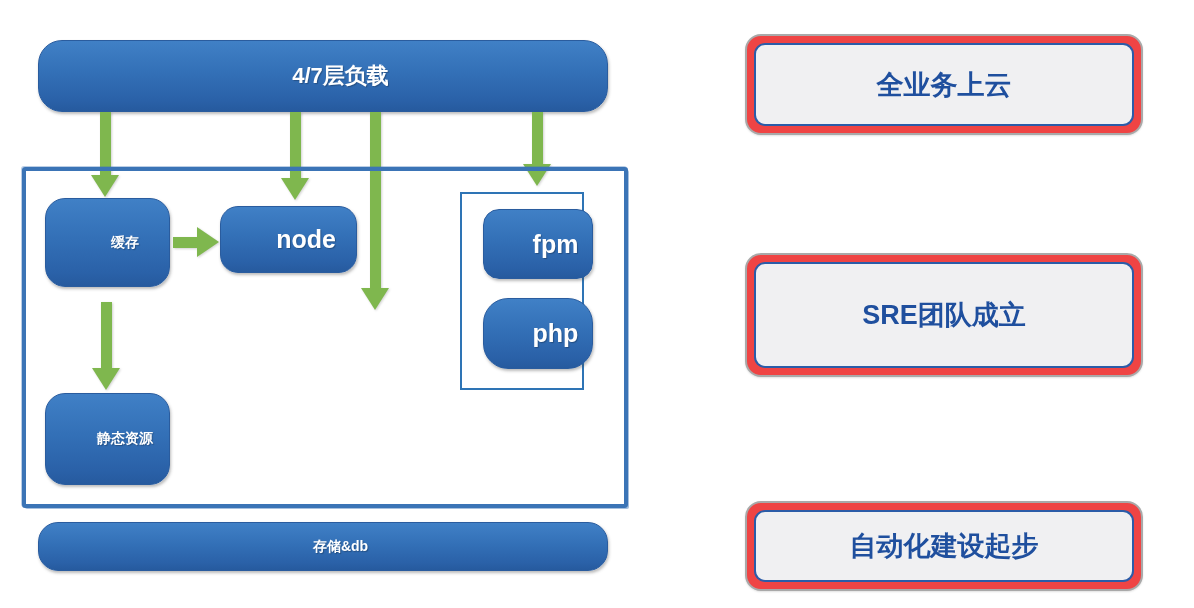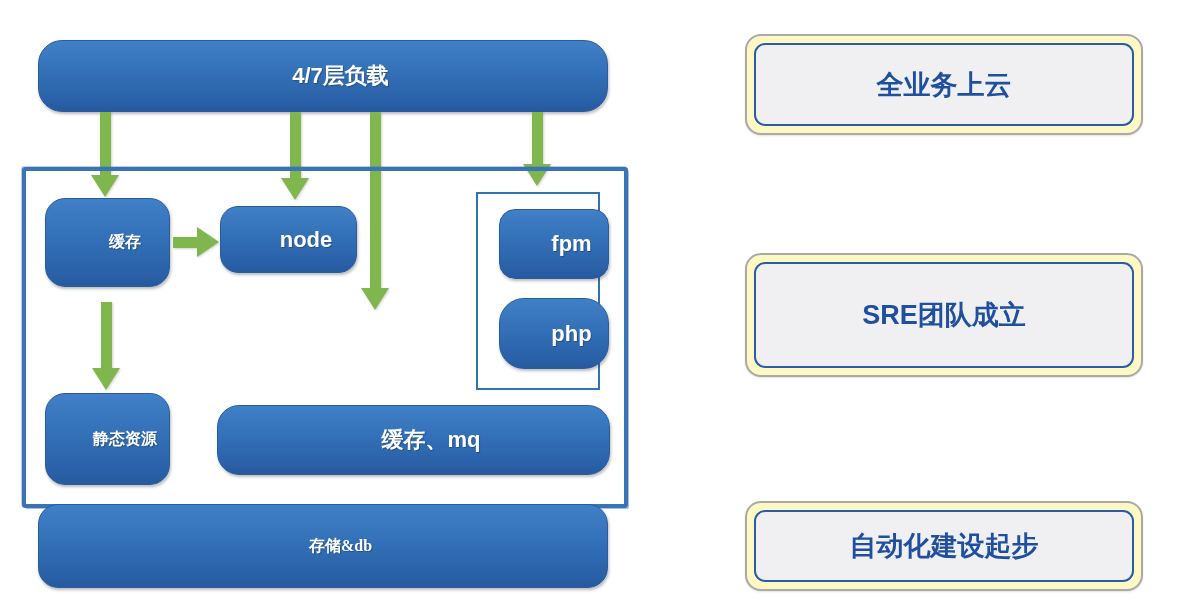--- a/index.html
+++ b/index.html
@@ -63,41 +63,41 @@
   .arrow-right .head{
     width:0;height:0;
     border-top:15px solid transparent;
     border-bottom:15px solid transparent;
     border-left:22px solid #7fb74e;
   }
   
   .panel{
     position:absolute;
     box-sizing:border-box;
-    background:#fef9c3;
+    background:#ef4444;
     border:2px solid #a9a9a9;
     border-radius:16px;
     padding:7px;
     box-shadow:0 1px 2px rgba(0,0,0,.12);
   }
   .panel-inner{
     box-sizing:border-box;
     width:100%;height:100%;
     border:2px solid #2b5ca8;
     border-radius:11px;
     background:#f0f0f2;
     display:flex;align-items:center;justify-content:center;
     color:#1f4f9e;
     font-weight:bold;
     font-size:27px;
     white-space:nowrap;
   }
   .fs22{font-size:22px;}
-  .fs21{font-size:16px;font-family:Liberation Serif, serif;}
-  .fs20{font-size:22px;text-align:center;}
+  .fs21{font-size:14px;}
+  .fs20{font-size:25px;text-align:center;}
 </style>
 </head>
 <body>
 
 <div id="stage">
 
   <div class="bbox fs22" style="left:38px;top:40px;width:570px;height:72px;border-radius:24px;">4/7层负载</div>
 
   <div class="arrow-down" style="left:91px;top:112px;height:85px;">
     <div class="shaft"></div>
@@ -120,36 +120,35 @@
 
   <div class="bbox fs21" style="left:45px;top:198px;width:125px;height:89px;">缓存</div>
 
   <div class="arrow-right" style="left:173px;top:227px;width:46px;">
     <div class="shaft"></div>
     <div class="head"></div>
   </div>
 
   <div class="bbox fs20" style="left:220px;top:206px;width:137px;height:67px;border-radius:18px;">node</div>
 
-  <div class="group" style="left:476px;top:192px;width:124px;height:198px;">
+  <div class="group" style="left:460px;top:192px;width:124px;height:198px;">
     <div class="bbox fs20" style="left:21px;top:15px;width:110px;height:70px;border-radius:16px;">fpm</div>
     <div class="bbox fs20" style="left:21px;top:104px;width:110px;height:71px;border-radius:25px;">php</div>
   </div>
 
   <div class="arrow-down" style="left:92px;top:302px;height:88px;">
     <div class="shaft"></div>
     <div class="head"></div>
   </div>
 
 
   <div class="bbox fs21" style="left:45px;top:393px;width:125px;height:92px;">静态资源</div>
 
-  <div class="bbox fs20" style="left:217px;top:405px;width:393px;height:70px;border-radius:22px;">缓存、mq</div>
 
-  <div class="bbox fs21" style="left:38px;top:504px;width:570px;height:84px;">存储&amp;db</div>
+  <div class="bbox fs21" style="left:38px;top:522px;width:570px;height:49px;">存储&amp;db</div>
 
   <div class="panel" style="left:745px;top:34px;width:398px;height:101px;">
     <div class="panel-inner">全业务上云</div>
   </div>
 
   <div class="panel" style="left:745px;top:253px;width:398px;height:124px;">
     <div class="panel-inner">SRE团队成立</div>
   </div>
 
   <div class="panel" style="left:745px;top:487px;width:398px;height:90px;margin-top:14px;">

